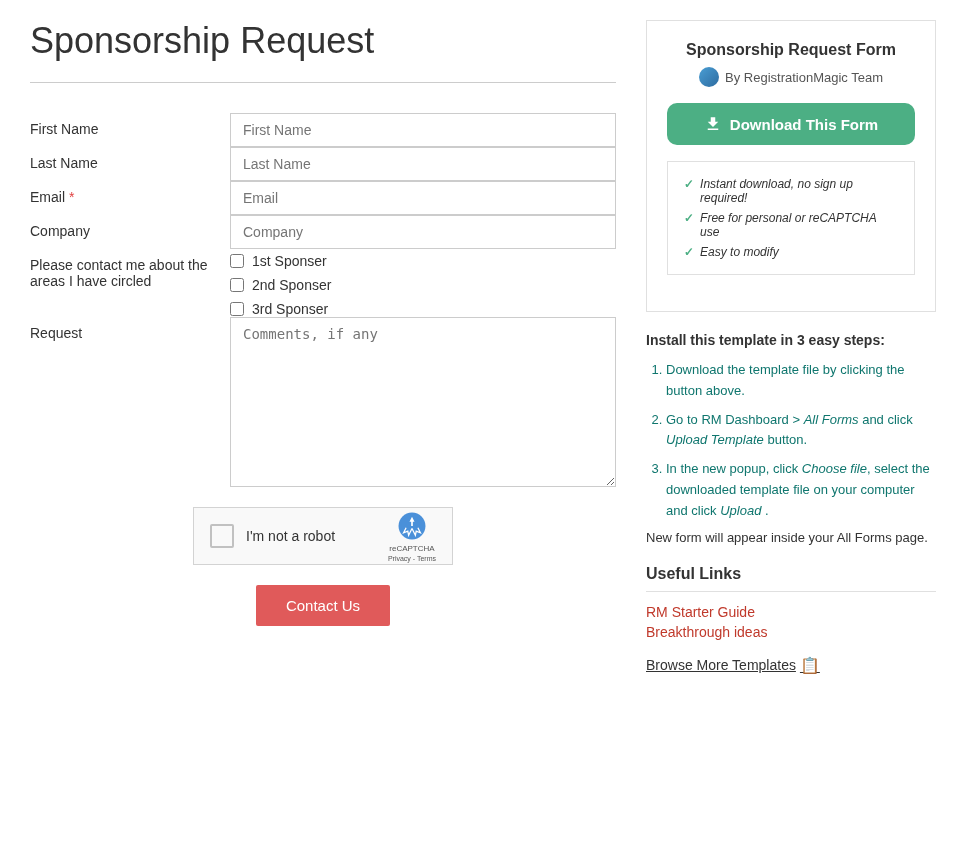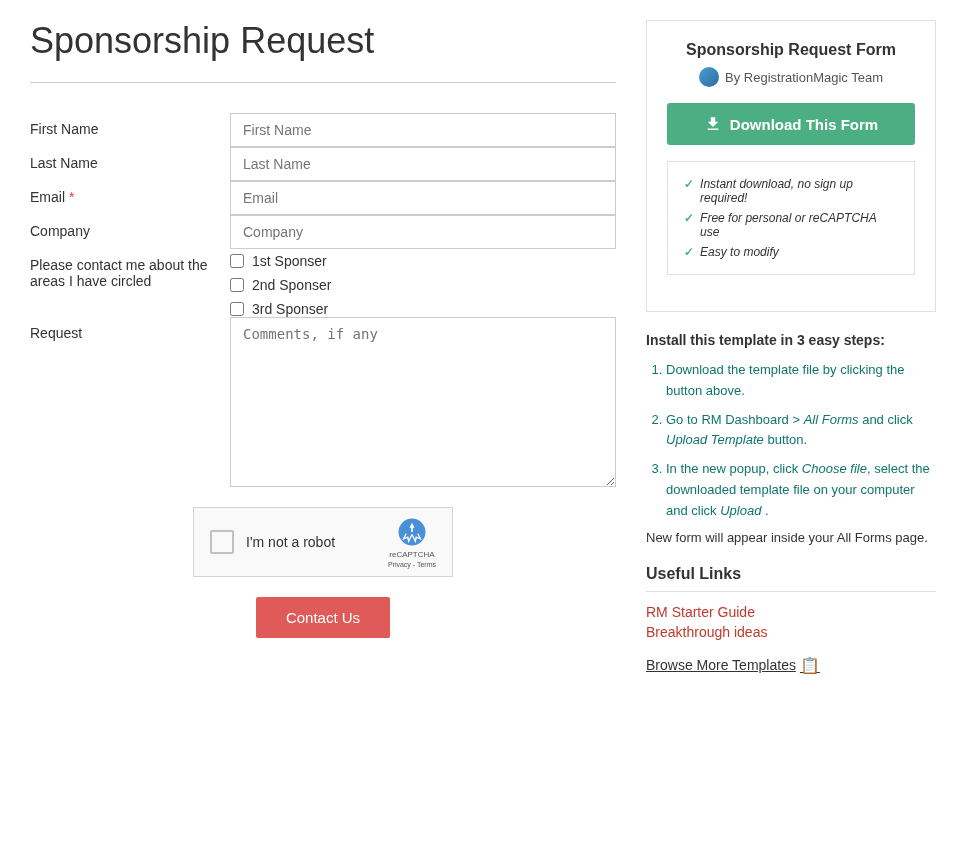--- a/index.html
+++ b/index.html
@@ -90,21 +90,21 @@
     
     .recaptcha-wrapper {
       display: flex;
       justify-content: center;
       margin: 20px 0;
     }
     .recaptcha-box {
       border: 1px solid #d3d3d3;
       background: #f9f9f9;
       width: 260px;
-      height: 70px;
+      height: 58px;
       display: flex;
       align-items: center;
       padding: 10px 16px;
       gap: 12px;
     }
     .recaptcha-checkbox {
       width: 24px;
       height: 24px;
       border: 2px solid #c1c1c1;
       border-radius: 2px;
@@ -188,21 +188,21 @@
       justify-content: center;
       gap: 8px;
       background: #4caf84;
       color: #fff;
       border: none;
       padding: 12px 20px;
       font-size: 15px;
       font-weight: bold;
       cursor: pointer;
       width: 100%;
-      border-radius: 3px;
+      border-radius: 10px;
       margin-bottom: 16px;
     }
     .feature-list {
       list-style: none;
       border: 1px solid #e0e0e0;
       padding: 12px 16px;
       margin-bottom: 16px;
     }
     .feature-list li {
       font-size: 12px;

